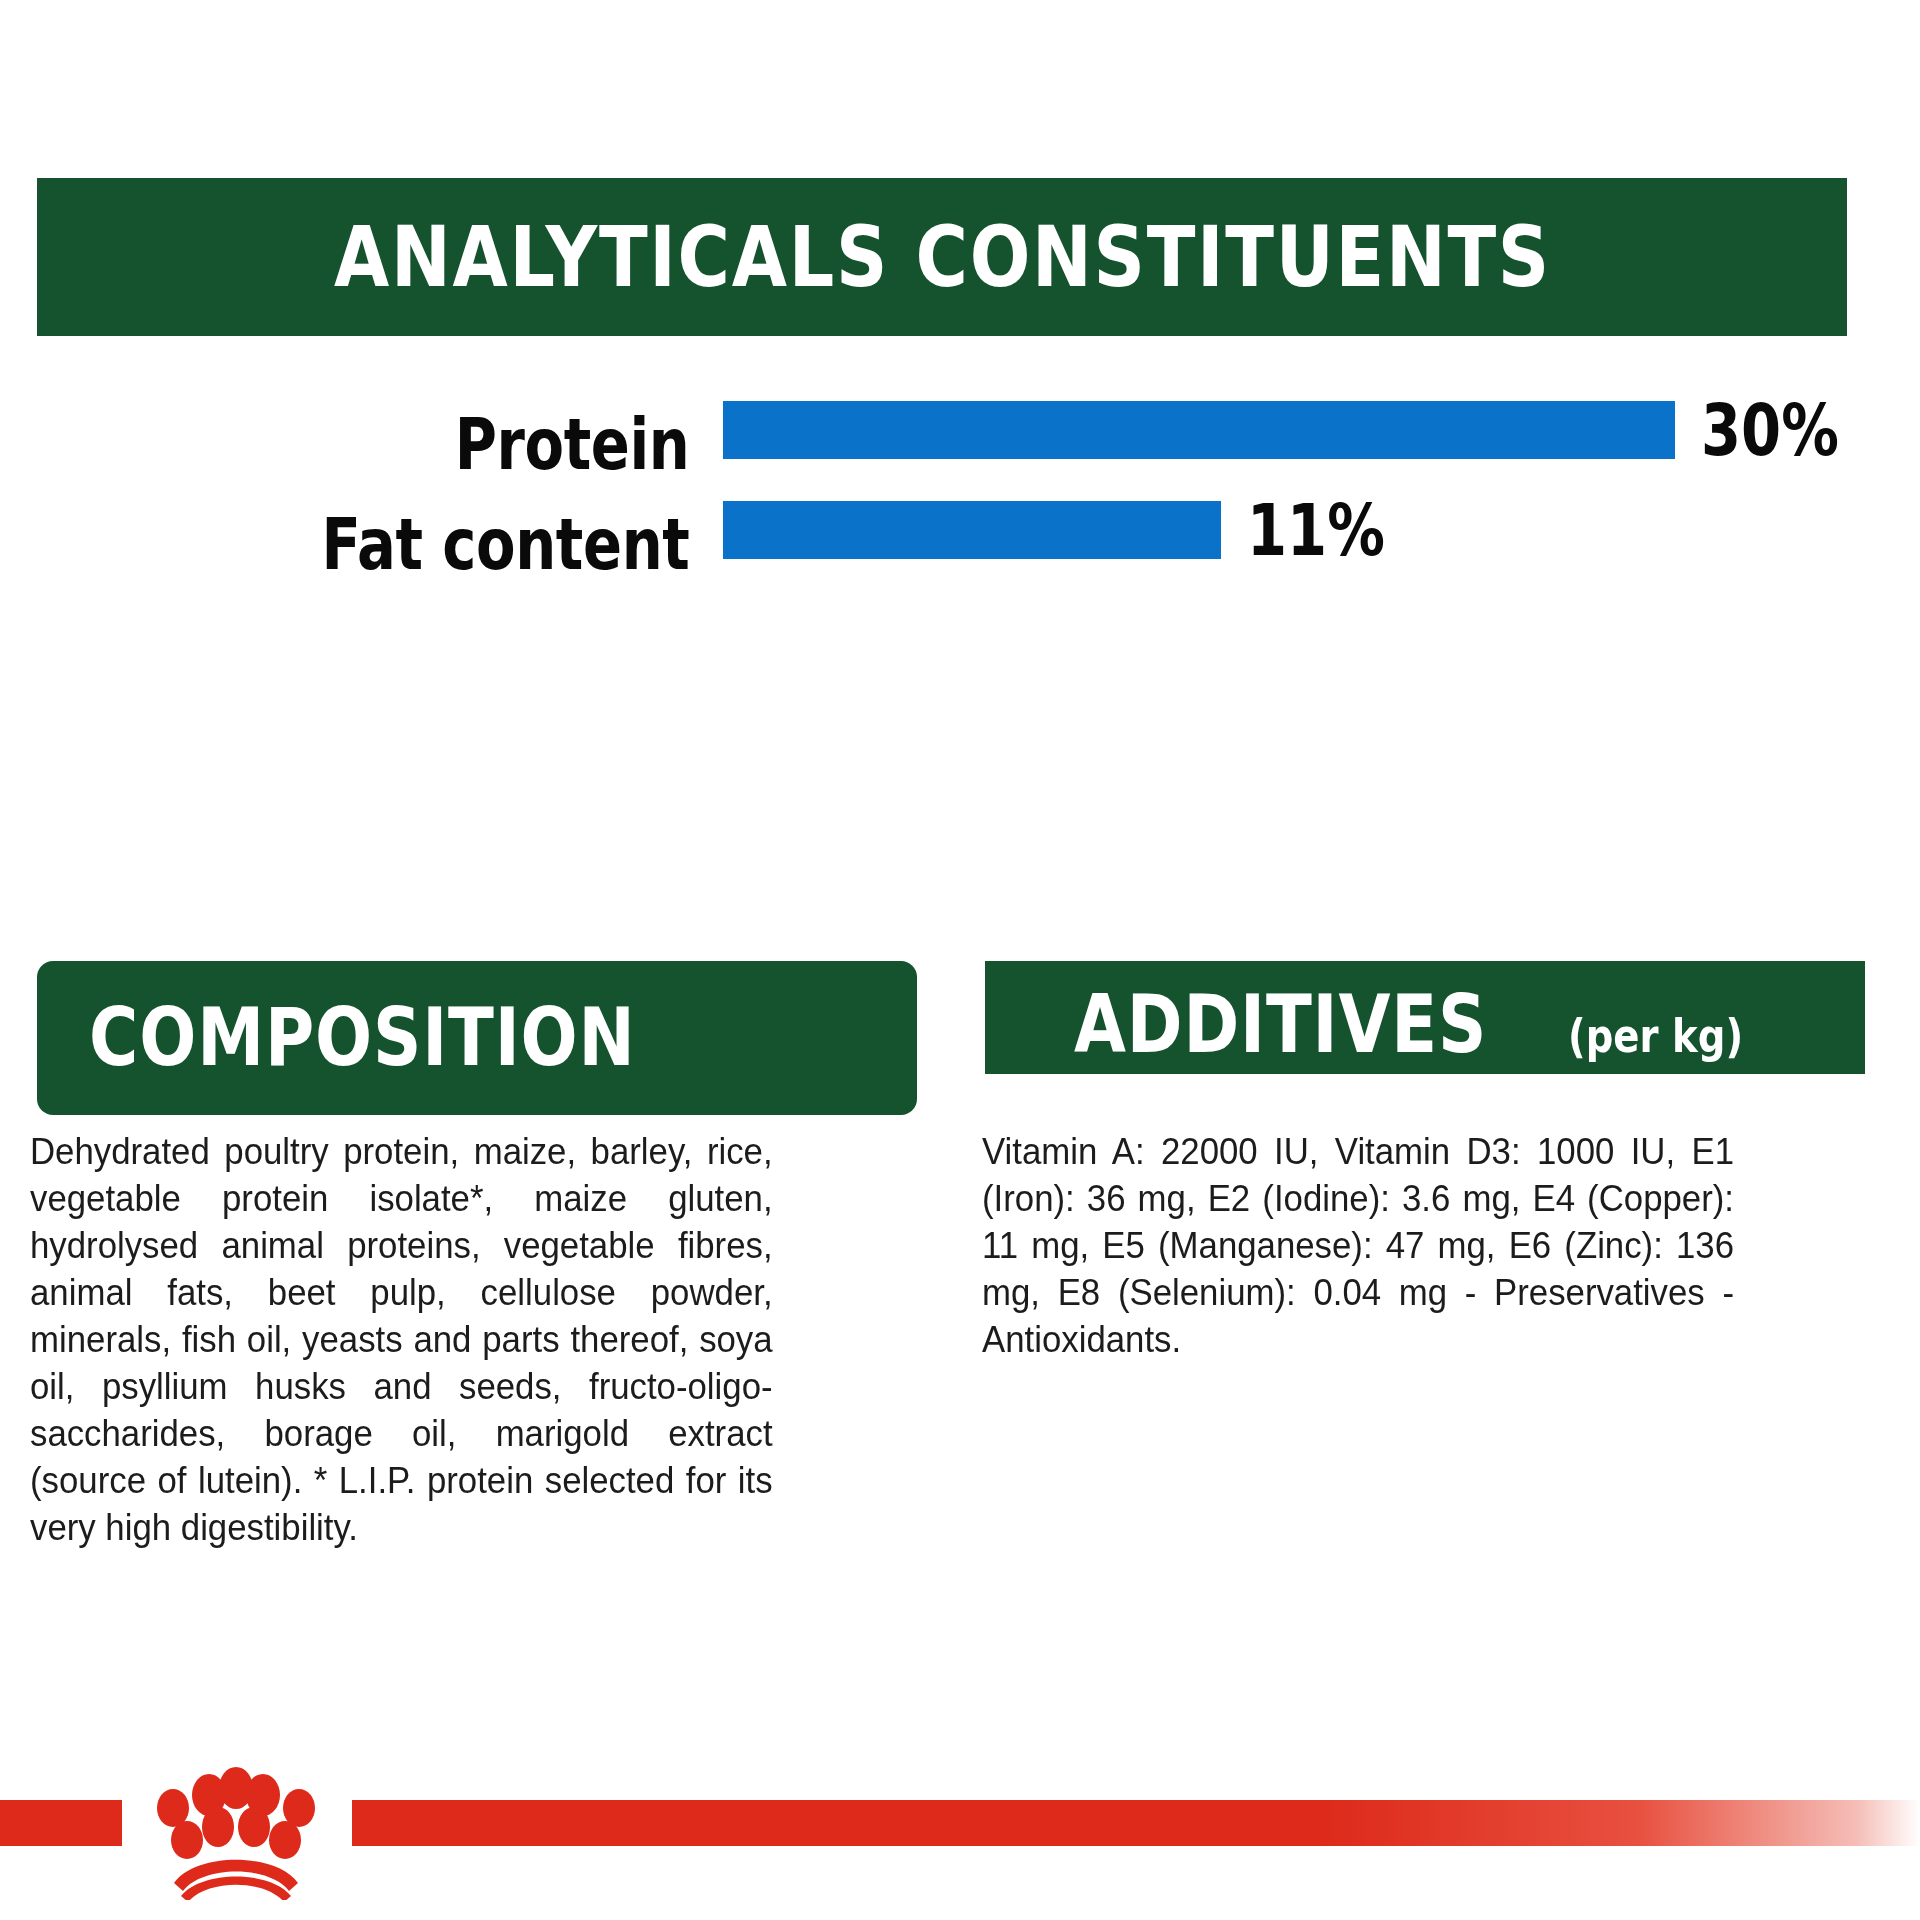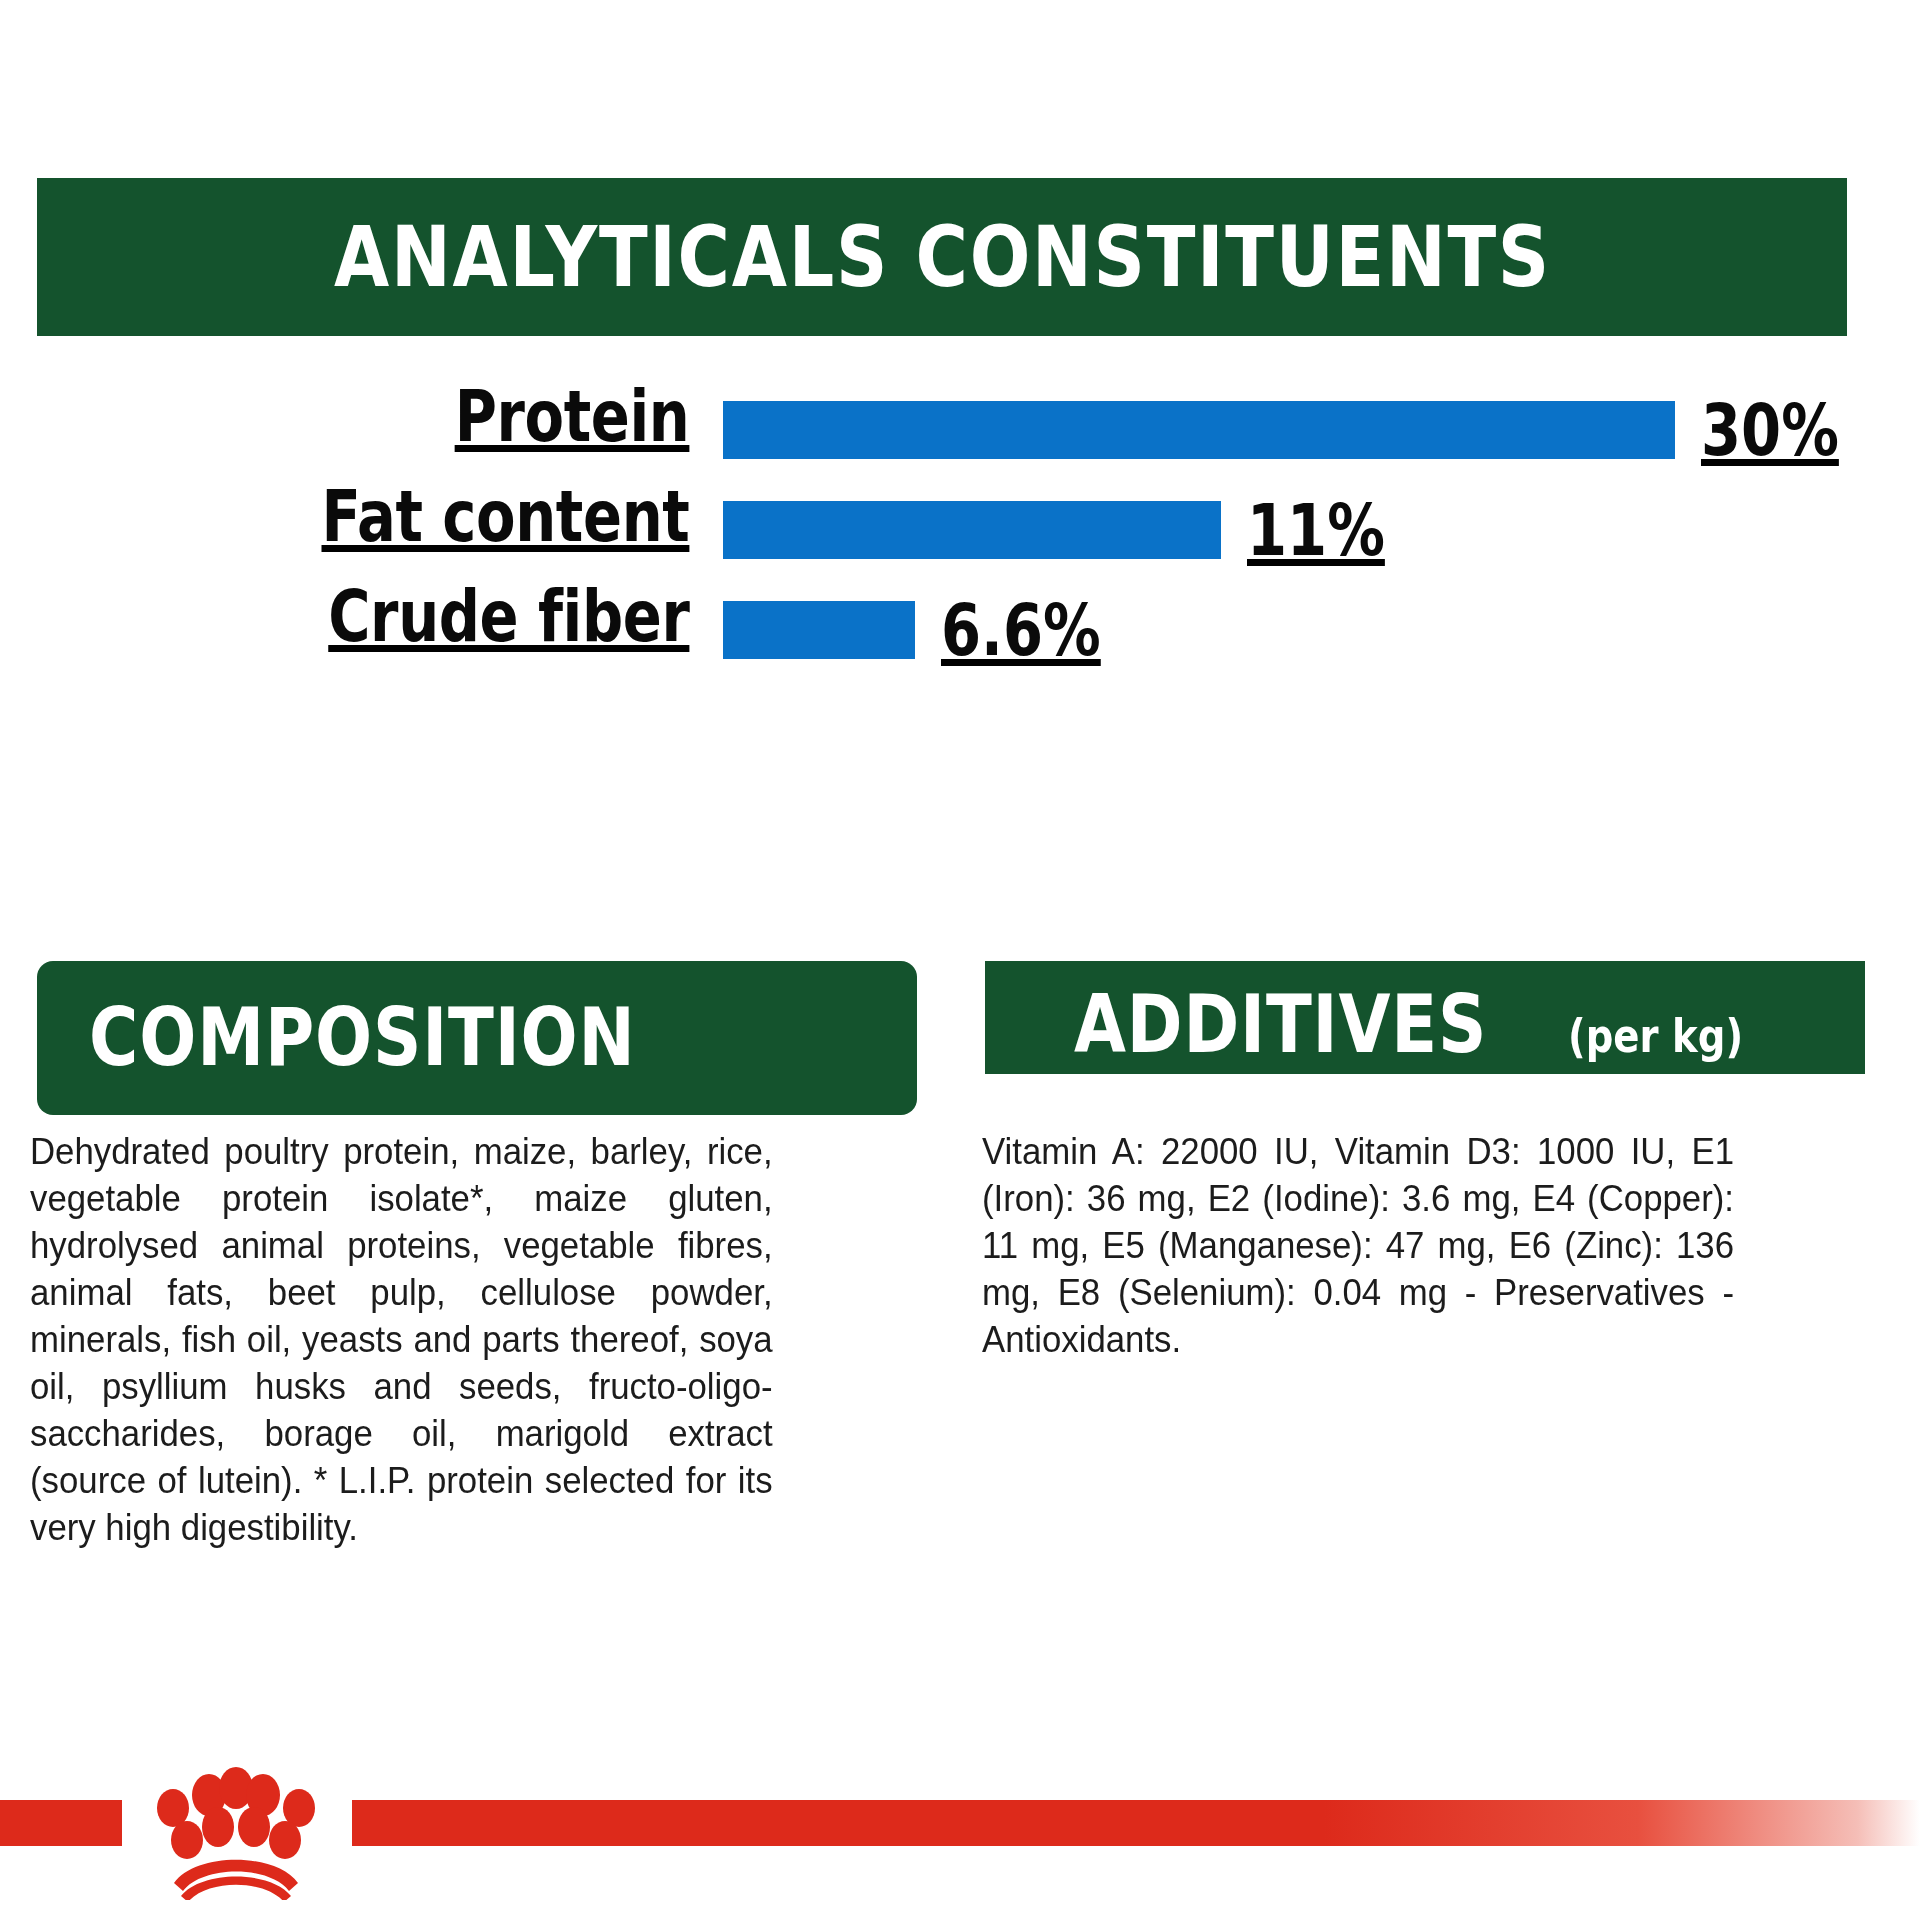--- a/index.html
+++ b/index.html
@@ -50,23 +50,22 @@
   }
 
   #constituents-chart {
     position: absolute;
     left: 0;
     top: 380px;
     width: 1920px;
   }
   .bar-row {
     display: flex;
-    align-items: flex-start;
+    align-items: flex-end;
     height: 100px;
-    text-decoration: underline;
   }
   .bar-label {
     width: 723px;
     text-align: right;
     padding-right: 42px;
     box-sizing: border-box;
     font-family: "DejaVu Sans", sans-serif;
     font-weight: bold;
     font-size: 72px;
     color: #0a0a0a;
@@ -213,27 +212,20 @@
   </div>
 
   <div class="bar-row">
     <div class="bar-label">Fat content</div>
     <div class="bar-track">
       <div class="bar-fill" style="width:498px"></div>
       <div class="bar-value">11%</div>
     </div>
   </div>
 
-  <div class="bar-row">
-    <div class="bar-label">Crude fiber</div>
-    <div class="bar-track">
-      <div class="bar-fill" style="width:192px"></div>
-      <div class="bar-value">6.6%</div>
-    </div>
-  </div>
 </div>
 
 <div class="banner" id="composition-banner">
   <div class="banner-title">COMPOSITION</div>
 </div>
 
 <div class="body-text" id="composition-text">Dehydrated poultry protein, maize, barley, rice, vegetable protein isolate*, maize gluten, hydrolysed animal proteins, vegetable fibres, animal fats, beet pulp, cellulose powder, minerals, fish oil, yeasts and parts thereof, soya oil, psyllium husks and seeds, fructo-oligo-saccharides, borage oil, marigold extract (source of lutein). * L.I.P. protein selected for its very high digestibility.</div>
 
 <div class="banner" id="additives-banner">
   <div class="banner-title">ADDITIVES</div>

